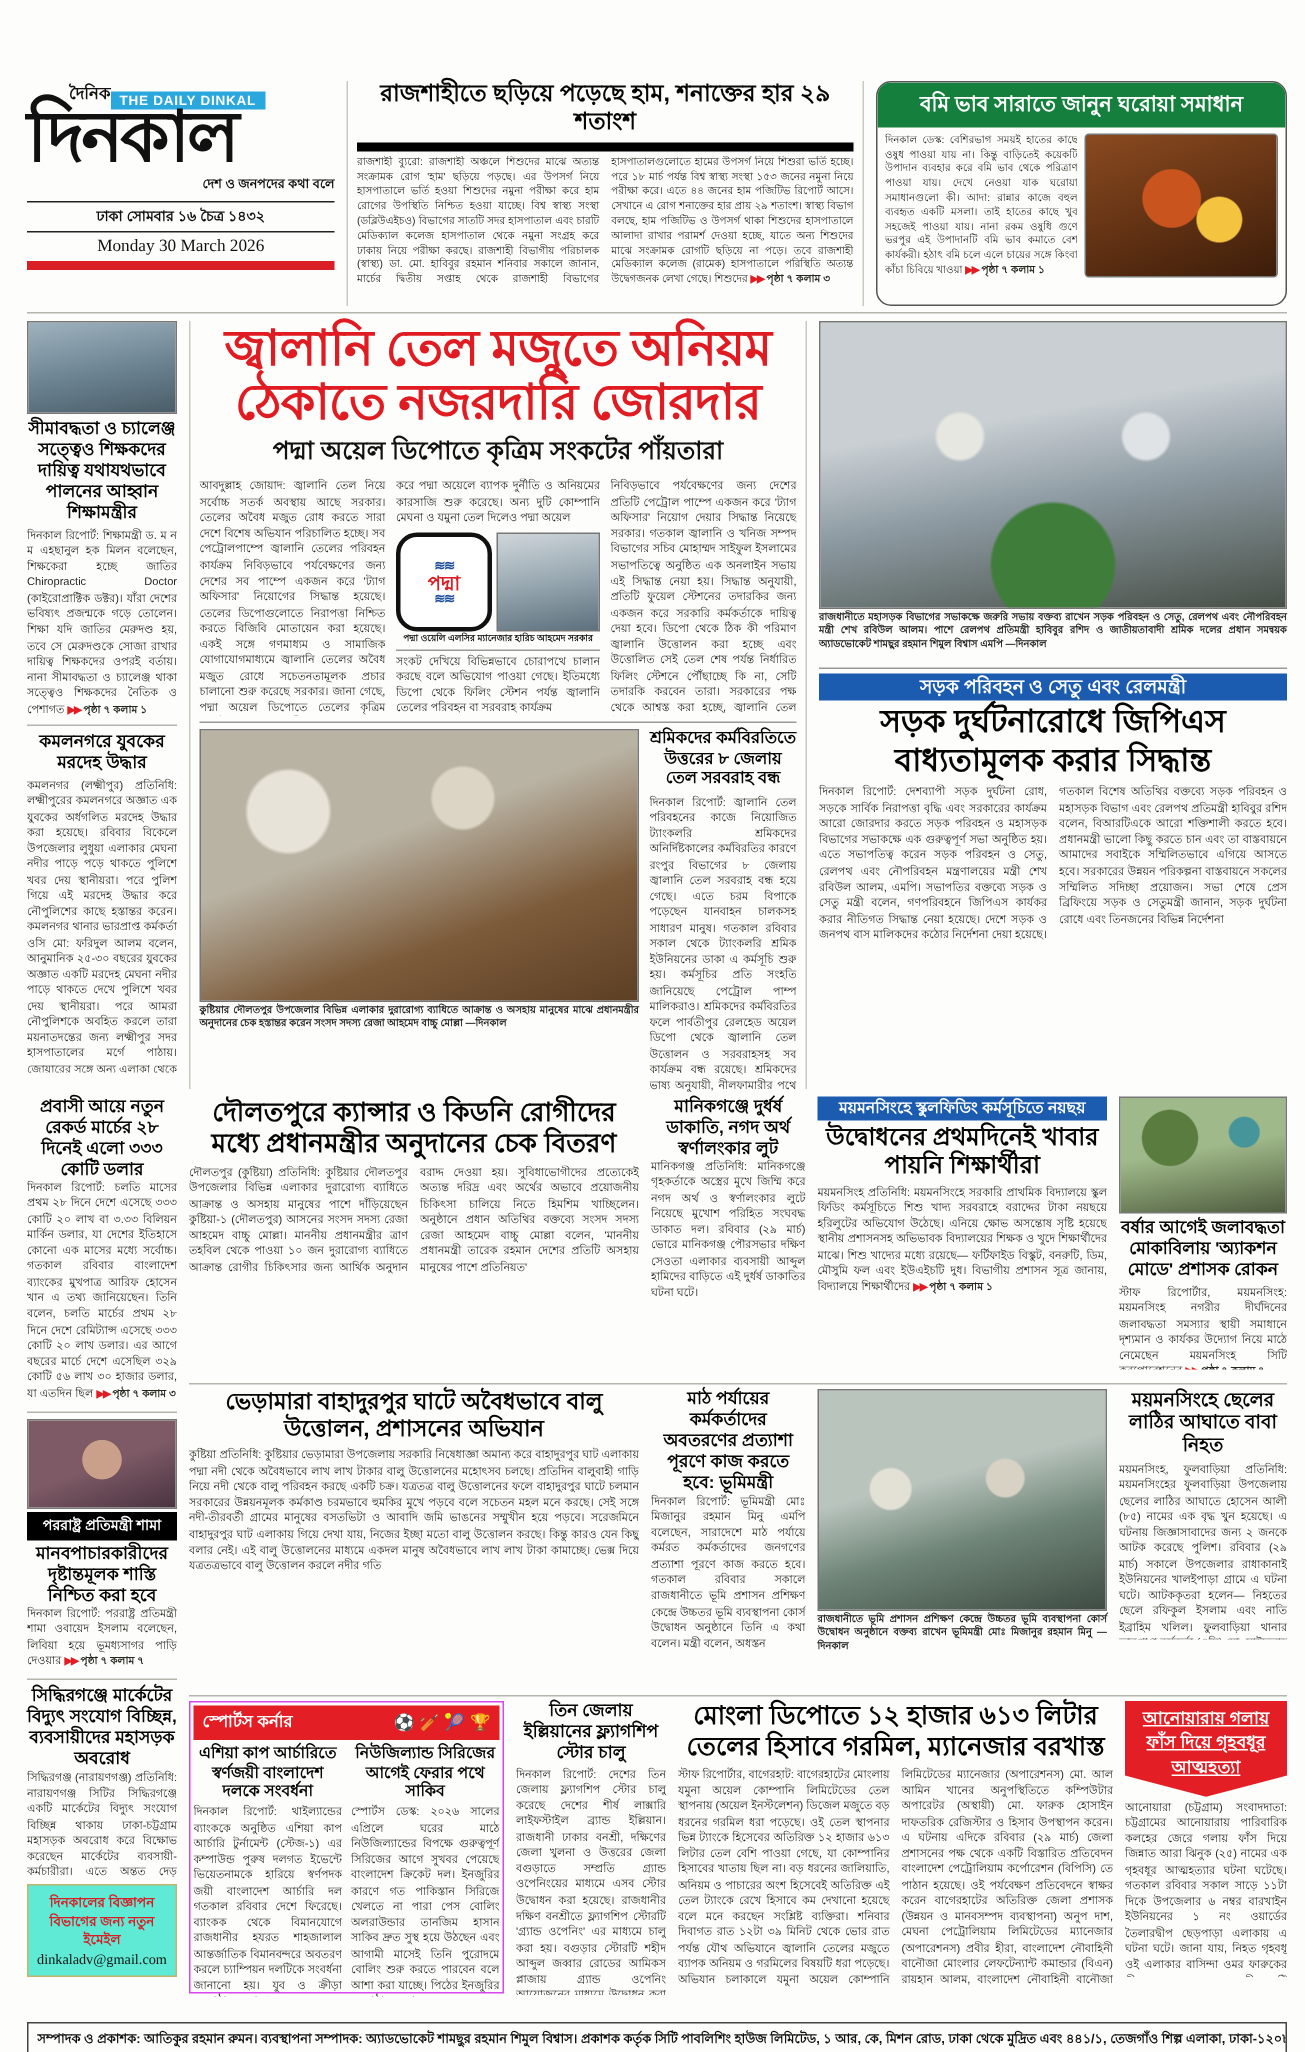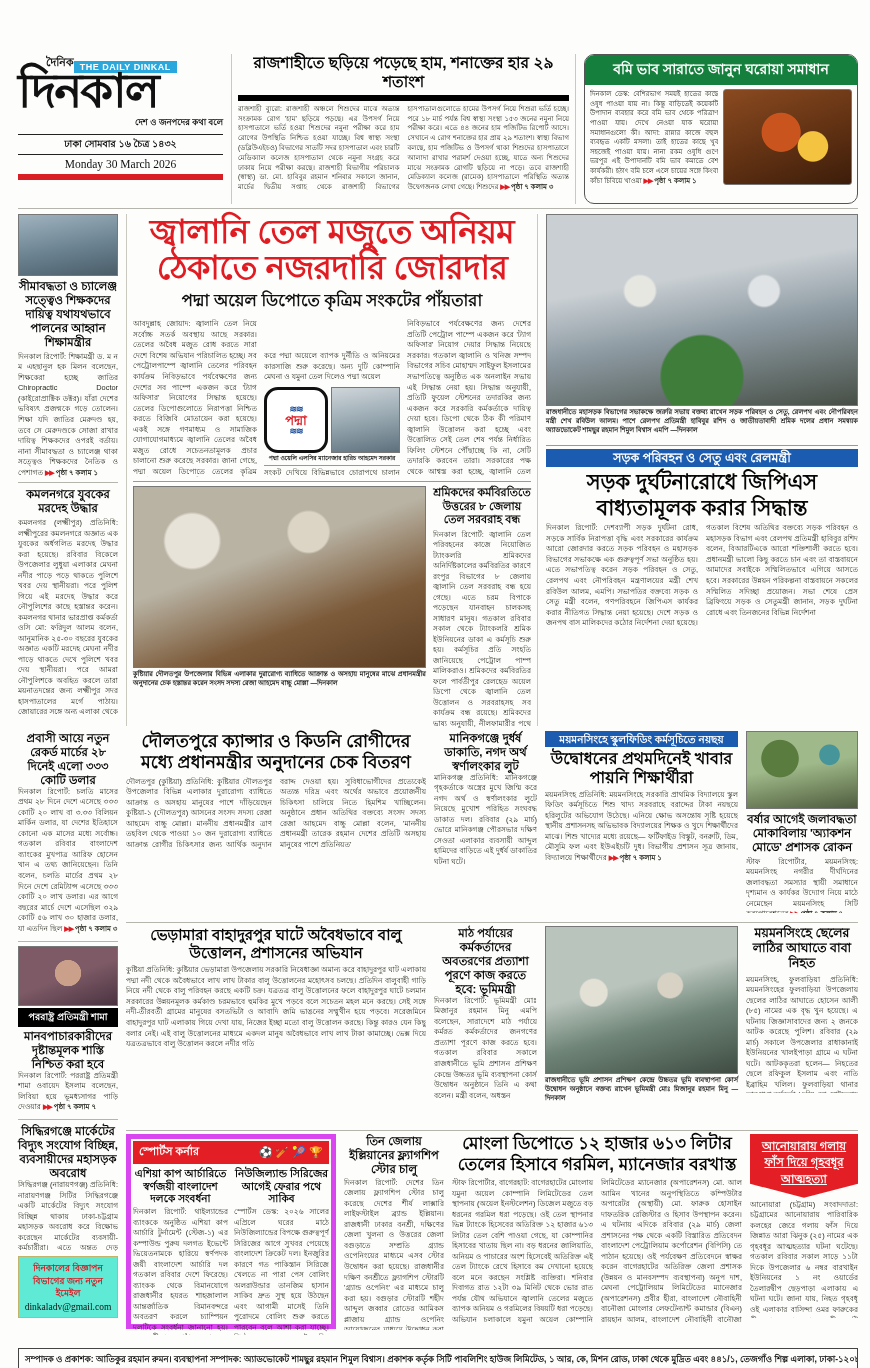--- a/index.html
+++ b/index.html
@@ -98,21 +98,21 @@
       linear-gradient(170deg,#9fb98a 0 45%,#7b8f66 70%,#4e5c40); }
   .bheramara .hl { font-size:15px; }
   .photo-land { width:100%; height:148px; background:
       radial-gradient(circle at 25% 45%, #e3e0d6 0 8%, transparent 9%),
       radial-gradient(circle at 65% 40%, #d7d2c4 0 8%, transparent 9%),
       linear-gradient(165deg,#b9c4bd 0 40%,#6f8577 65%,#3f4c43); }
   .photo-woman { width:100%; height:60px; background:
       radial-gradient(circle at 50% 45%, #caa08a 0 22%, transparent 23%),
       linear-gradient(160deg,#7d5a66 0 50%,#4a3340); }
   .redbar { background:#000000; color:#fff; font-weight:bold; text-align:center; font-size:9.5px; padding:2px 1px; margin:2px 0; }
-  .sports-box { width:210px; flex:0 0 auto; border:5px solid #d946ef; padding:2px; }
+  .sports-box { width:210px; flex:0 0 auto; border:1px solid #d946ef; padding:2px; }
   .sports-head { background:#e31e24; color:#fff; font-weight:bold; font-size:11px; padding:2px 6px; display:flex; justify-content:space-between; align-items:center; }
   .sports-cols { display:flex; gap:6px; margin-top:3px; }
   .sports-cols .sc { width:50%; }
   .sports-cols .hl { font-size:10.5px; margin-bottom:2px; }
   .mongla .hl { font-size:17px; }
   .anowara-box { background:#e31e24; color:#fff; font-weight:bold; text-align:center; font-size:11.5px; line-height:1.45; padding:4px 3px 10px;
     clip-path:polygon(0 0,100% 0,100% 78%,50% 100%,0 78%); text-decoration:underline; }
   .adbox { border:1px solid #c2b46a; background:#5eead4; text-align:center; padding:5px 2px; margin-top:4px; }
   .adbox .t { color:#d91e26; font-weight:bold; font-size:9px; line-height:1.4; }
   .adbox .e { font-family:"Liberation Serif", serif; font-size:9.5px; margin-top:2px; }
@@ -175,21 +175,21 @@
       </div>
     </div>
 
     <div class="mid-bc">
       <div class="lead">
         <div class="hl-main">জ্বালানি তেল মজুতে অনিয়ম ঠেকাতে নজরদারি জোরদার</div>
         <div class="hl-sub">পদ্মা অয়েল ডিপোতে কৃত্রিম সংকটের পাঁয়তারা</div>
         <div class="lead-cols">
           <div class="c body-text">আবদুল্লাহ জোয়াদ: জ্বালানি তেল নিয়ে সর্বোচ্চ সতর্ক অবস্থায় আছে সরকার। তেলের অবৈধ মজুত রোধ করতে সারা দেশে বিশেষ অভিযান পরিচালিত হচ্ছে। সব পেট্রোলপাম্পে জ্বালানি তেলের পরিবহন কার্যক্রম নিবিড়ভাবে পর্যবেক্ষণের জন্য দেশের সব পাম্পে একজন করে 'ট্যাগ অফিসার' নিয়োগের সিদ্ধান্ত হয়েছে। তেলের ডিপোগুলোতে নিরাপত্তা নিশ্চিত করতে বিজিবি মোতায়েন করা হয়েছে। একই সঙ্গে গণমাধ্যম ও সামাজিক যোগাযোগমাধ্যমে জ্বালানি তেলের অবৈধ মজুত রোধে সচেতনতামূলক প্রচার চালানো শুরু করেছে সরকার। জানা গেছে, পদ্মা অয়েল ডিপোতে তেলের কৃত্রিম সংকট। নেপথ্যে আ'লীগ নেতা ও অসাধু কর্মকর্তাদের সিন্ডিকেট। এর মধ্যে পদ্মা ওয়েলি এলসির সেলস ম্যানেজার হারিচ আহমেদ সরকার নিজে একটি সিন্ডিকেট তৈরি</div>
           <div class="lead-mid">
-            <div class="body-text" style="height:34px;margin-top:32px;">করে পদ্মা অয়েলে ব্যাপক দুর্নীতি ও অনিয়মের কারসাজি শুরু করেছে। অন্য দুটি কোম্পানি মেঘনা ও যমুনা তেল দিলেও পদ্মা অয়েল</div>
+            <div class="body-text" style="height:34px;">করে পদ্মা অয়েলে ব্যাপক দুর্নীতি ও অনিয়মের কারসাজি শুরু করেছে। অন্য দুটি কোম্পানি মেঘনা ও যমুনা তেল দিলেও পদ্মা অয়েল</div>
             <div class="lead-figs">
               <div class="padma-logo">
                 <span class="padma-wave">≋≋</span>
                 <span class="padma-text">পদ্মা</span>
                 <span class="padma-wave">≋≋</span>
               </div>
               <div class="photo photo-haris"></div>
             </div>
             <div class="lead-cap">পদ্মা ওয়েলি এলসির ম্যানেজার হারিচ আহমেদ সরকার</div>
             <div class="body-text" style="flex:1;">সংকট দেখিয়ে বিভিন্নভাবে চোরাপথে চালান করছে বলে অভিযোগ পাওয়া গেছে। ইতিমধ্যে ডিপো থেকে ফিলিং স্টেশন পর্যন্ত জ্বালানি তেলের পরিবহন বা সরবরাহ কার্যক্রম</div>

